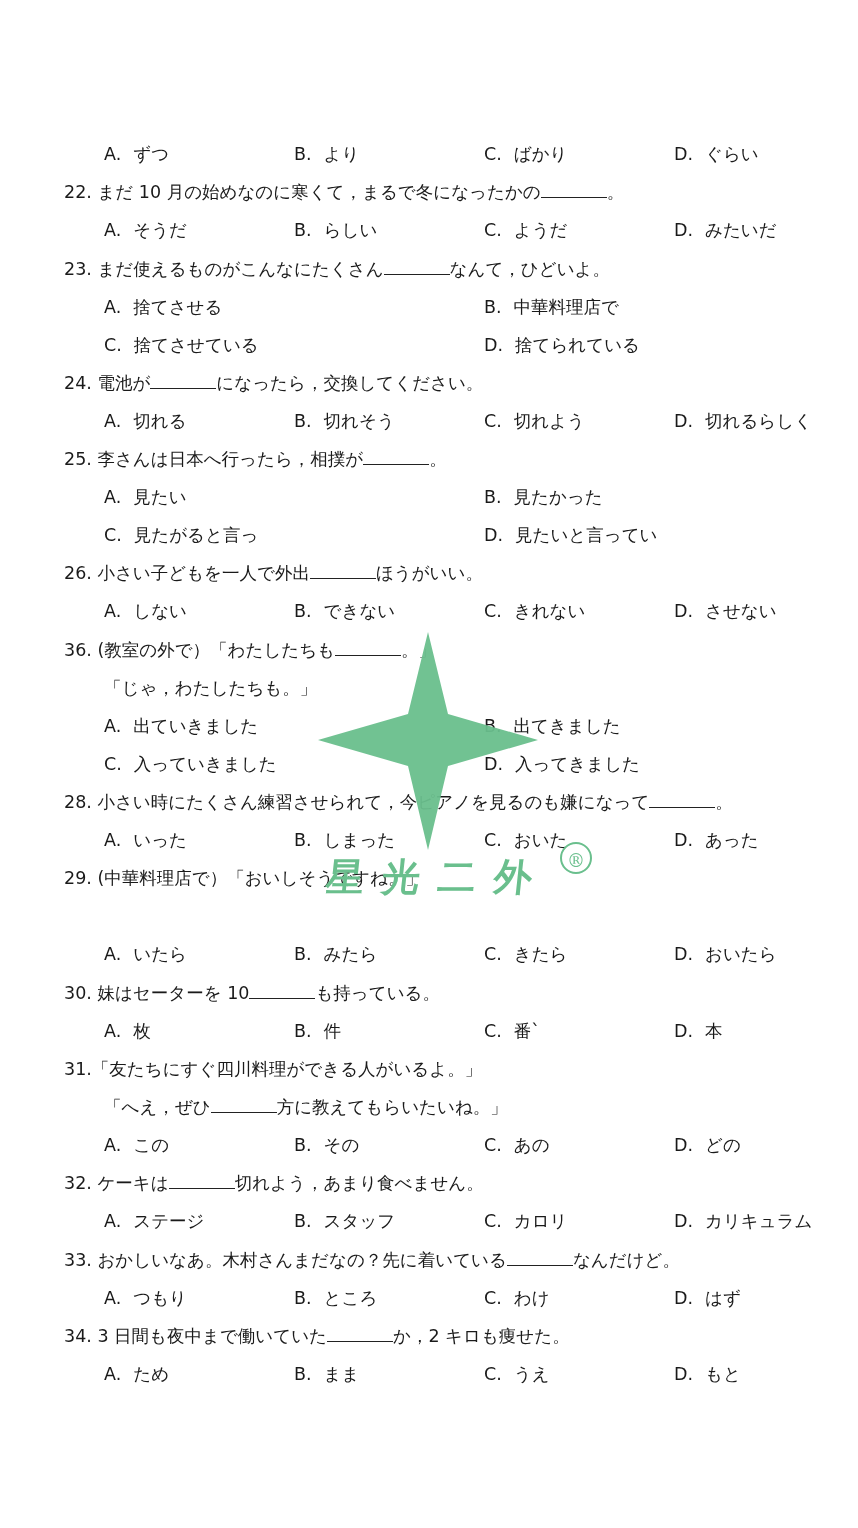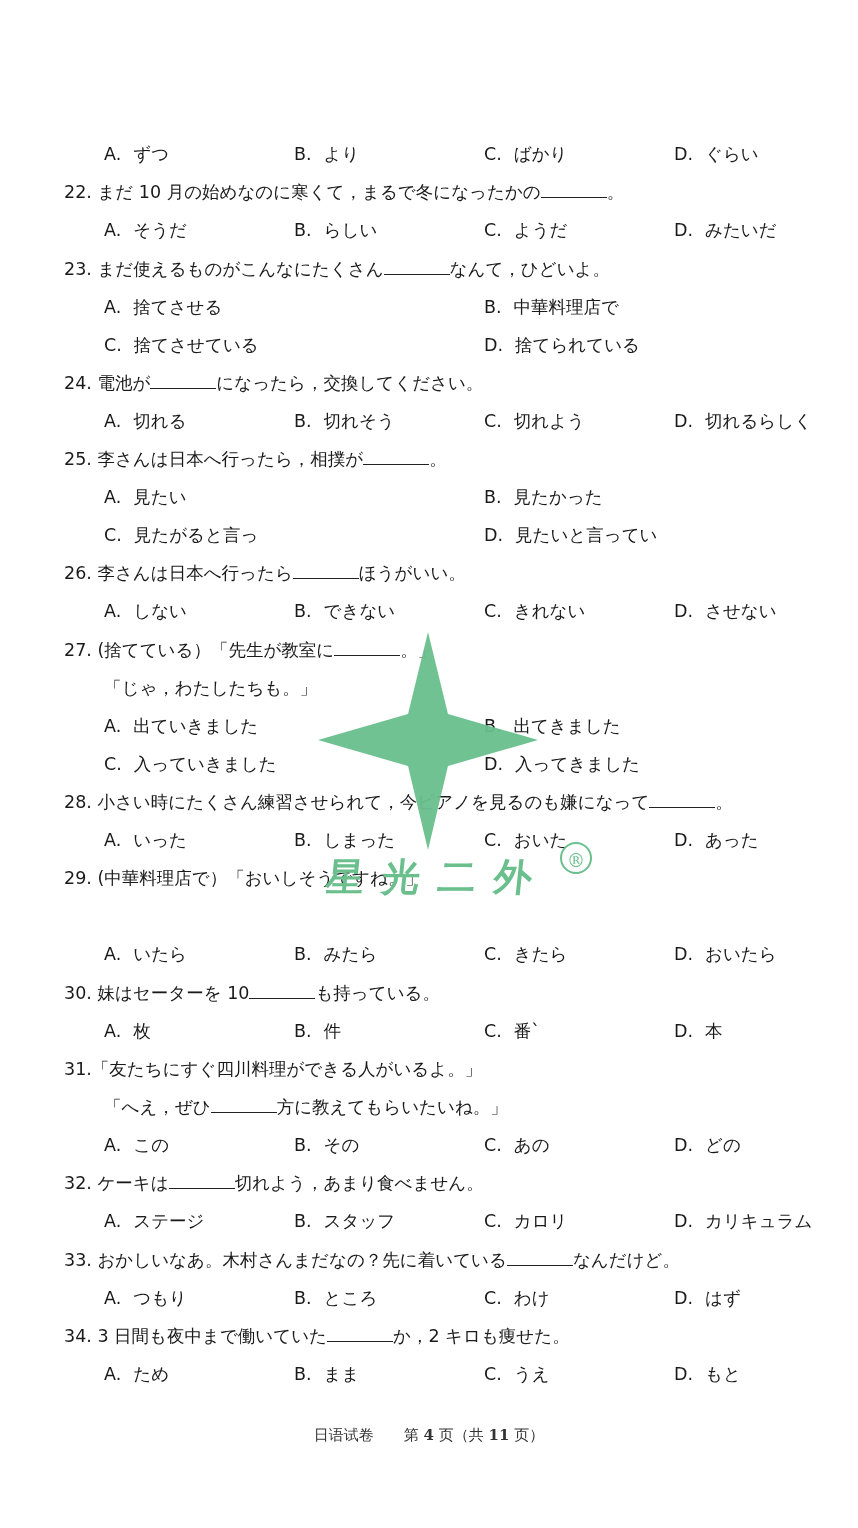--- a/index.html
+++ b/index.html
@@ -50,27 +50,27 @@
   <div class="opt c2" style="top:409px"><span class="letter">B.</span><span>切れそう</span></div>
   <div class="opt c3" style="top:409px"><span class="letter">C.</span><span>切れよう</span></div>
   <div class="opt c4" style="top:409px"><span class="letter">D.</span><span>切れるらしく</span></div>
 
   <div class="line q" style="top:447px"><span>25.</span> <span>李さんは日本へ行ったら，相撲が</span><span class="blank"></span><span>。</span></div>
   <div class="opt c1" style="top:485px"><span class="letter">A.</span><span>見たい</span></div>
   <div class="opt c3" style="top:485px"><span class="letter">B.</span><span>見たかった</span></div>
   <div class="opt c1" style="top:523px"><span class="letter">C.</span><span>見たがると言っ</span></div>
   <div class="opt c3" style="top:523px"><span class="letter">D.</span><span>見たいと言ってい</span></div>
 
-  <div class="line q" style="top:561px"><span>26.</span> <span>李さんは日本へ行ったら</span><span class="blank"></span><span>ほうがいい。</span></div>
+  <div class="line q" style="top:561px"><span>26.</span> <span>小さい子どもを一人で外出</span><span class="blank"></span><span>ほうがいい。</span></div>
   <div class="opt c1" style="top:599px"><span class="letter">A.</span><span>しない</span></div>
   <div class="opt c2" style="top:599px"><span class="letter">B.</span><span>できない</span></div>
   <div class="opt c3" style="top:599px"><span class="letter">C.</span><span>きれない</span></div>
   <div class="opt c4" style="top:599px"><span class="letter">D.</span><span>させない</span></div>
 
-  <div class="line q" style="top:638px"><span>27.</span> <span>(捨てている）「先生が教室に</span><span class="blank"></span><span>。」</span></div>
+  <div class="line q" style="top:638px"><span>36.</span> <span>(教室の外で）「わたしたちも</span><span class="blank"></span><span>。」</span></div>
   <div class="line sub" style="top:676px">「じゃ，わたしたちも。」</div>
   <div class="opt c1" style="top:714px"><span class="letter">A.</span><span>出ていきました</span></div>
   <div class="opt c3" style="top:714px"><span class="letter">B.</span><span>出てきました</span></div>
   <div class="opt c1" style="top:752px"><span class="letter">C.</span><span>入っていきました</span></div>
   <div class="opt c3" style="top:752px"><span class="letter">D.</span><span>入ってきました</span></div>
 
   <div class="line q" style="top:790px"><span>28.</span> <span>小さい時にたくさん練習させられて，今ピアノを見るのも嫌になって</span><span class="blank"></span><span>。</span></div>
   <div class="opt c1" style="top:828px"><span class="letter">A.</span><span>いった</span></div>
   <div class="opt c2" style="top:828px"><span class="letter">B.</span><span>しまった</span></div>
   <div class="opt c3" style="top:828px"><span class="letter">C.</span><span>おいた</span></div>
@@ -112,16 +112,13 @@
   <div class="opt c2" style="top:1362px"><span class="letter">B.</span><span>まま</span></div>
   <div class="opt c3" style="top:1362px"><span class="letter">C.</span><span>うえ</span></div>
   <div class="opt c4" style="top:1362px"><span class="letter">D.</span><span>もと</span></div>
 
   <svg class="wm-star" viewBox="0 0 220 218">
     <polygon points="110,0 130,82 220,108 130,134 110,218 90,134 0,108 90,82" fill="#6abf8d"></polygon>
   </svg>
   <div class="wm-text">星光二外</div>
   <div class="wm-r"><span style="font-size:18px">®</span></div>
 
-  <div class="footer">
-    <span>日语试卷</span><span class="gap"></span><span>第</span> <b>4</b> <span>页（共</span> <b>11</b> <span>页）</span>
-  </div>
 </div>
 
 </body></html>

